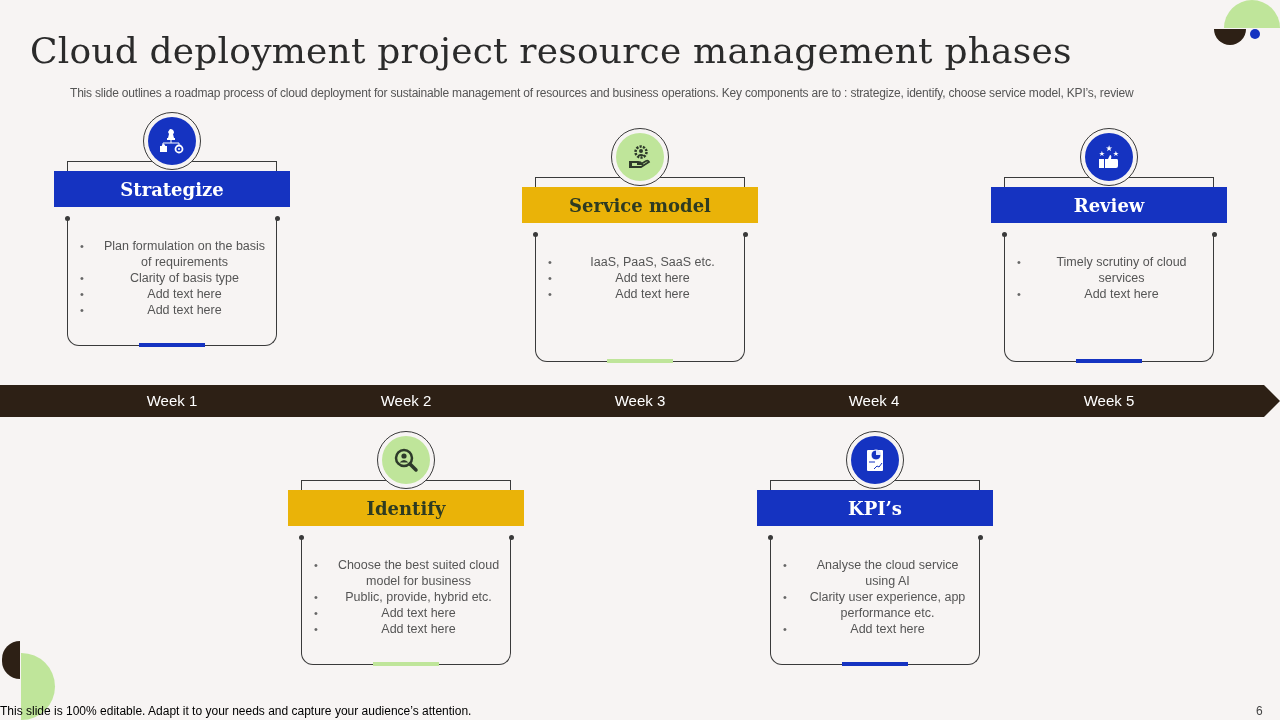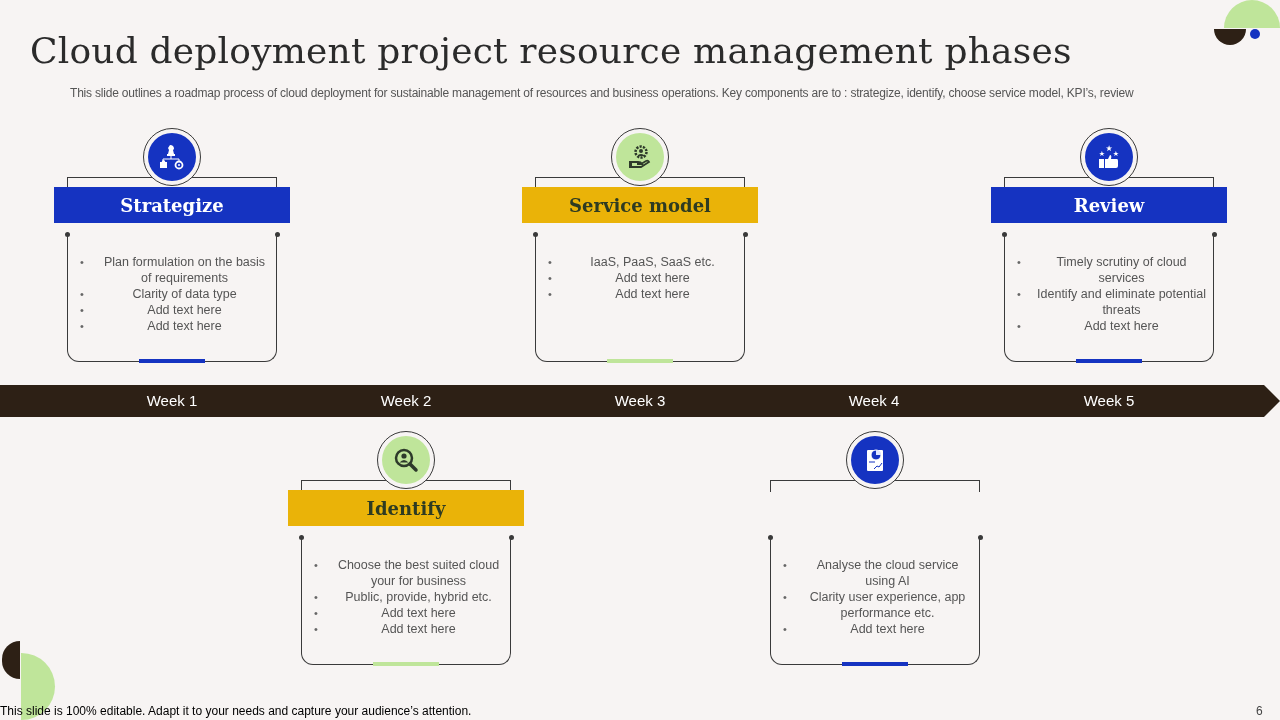--- a/index.html
+++ b/index.html
@@ -57,21 +57,21 @@
   <p class="subtitle">This slide outlines a roadmap process of cloud deployment for sustainable management of resources and business operations. Key components are to : strategize, identify,  choose service model, KPI’s, review</p>
 
   <div class="timeline"></div>
   <div class="timeline-arrow"></div>
   <div class="week" style="left:172px">Week 1</div>
   <div class="week" style="left:406px">Week 2</div>
   <div class="week" style="left:640px">Week 3</div>
   <div class="week" style="left:874px">Week 4</div>
   <div class="week" style="left:1109px">Week 5</div>
 
-  <div class="phase blue" style="left:54px; top:128px">
+  <div class="phase blue" style="left:54px; top:112px">
     <div class="top-bracket"></div>
     <div class="icon-ring">
       <div class="icon-disc">
         <svg width="30" height="30" viewBox="0 0 30 30">
           <path d="M13 3 q4 0 4 4 l-1 1 l1 4 h-6 l1-4 l-1-2 z" fill="#fff"></path>
           <rect x="10" y="12" width="8" height="2" fill="#fff"></rect>
           <path d="M14 14 v3 M6 17 h16 M6 17 v3 M22 17 v3" stroke="#fff" stroke-width="1" fill="none"></path>
           <rect x="3" y="20" width="7" height="6" fill="#fff"></rect>
           <circle cx="6.5" cy="19.5" r="1.6" fill="#fff"></circle>
           <circle cx="22" cy="23" r="3.5" fill="none" stroke="#fff" stroke-width="1.8"></circle>
@@ -79,21 +79,21 @@
         </svg>
       </div>
     </div>
     <div class="header">Strategize</div>
     <div class="dot l"></div>
     <div class="dot r"></div>
     <div class="body"></div>
     <div class="bottom-bar"></div>
     <ul>
       <li>Plan formulation  on the basis of requirements</li>
-      <li>Clarity of data type</li>
+      <li>Clarity of basis type</li>
       <li>Add text here</li>
       <li>Add text here</li>
     </ul>
   </div>
 
   <div class="phase green" style="left:522px; top:128px">
     <div class="top-bracket"></div>
     <div class="icon-ring">
       <div class="icon-disc">
         <svg width="30" height="30" viewBox="0 0 30 30">
@@ -130,21 +130,20 @@
         </svg>
       </div>
     </div>
     <div class="header">Review</div>
     <div class="dot l"></div>
     <div class="dot r"></div>
     <div class="body"></div>
     <div class="bottom-bar"></div>
     <ul>
       <li>Timely scrutiny of cloud services</li>
-      <li>Identify and eliminate potential threats</li>
       <li>Add text here</li>
     </ul>
   </div>
 
   <div class="phase green" style="left:288px; top:431px">
     <div class="top-bracket"></div>
     <div class="icon-ring">
       <div class="icon-disc">
         <svg width="30" height="30" viewBox="0 0 30 30">
           <circle cx="13" cy="13" r="8" fill="none" stroke="#2d3a2a" stroke-width="2.5"></circle>
@@ -153,40 +152,41 @@
           <path d="M19 19 l6 6" stroke="#2d3a2a" stroke-width="3.5" stroke-linecap="round"></path>
         </svg>
       </div>
     </div>
     <div class="header">Identify</div>
     <div class="dot l"></div>
     <div class="dot r"></div>
     <div class="body"></div>
     <div class="bottom-bar"></div>
     <ul>
-      <li>Choose the best suited cloud your for business</li>
+      <li>Choose the best suited cloud model for business</li>
       <li>Public, provide,  hybrid etc.</li>
       <li>Add text here</li>
       <li>Add text here</li>
     </ul>
   </div>
 
   <div class="phase blue" style="left:757px; top:431px">
     <div class="top-bracket"></div>
     <div class="icon-ring">
       <div class="icon-disc">
         <svg width="30" height="30" viewBox="0 0 30 30">
           <rect x="7" y="5" width="16" height="21" rx="1" fill="#fff"></rect>
           <circle cx="16" cy="10" r="5" fill="#1533c1" stroke="#fff" stroke-width="1"></circle>
           <path d="M16 10 v-5 a5 5 0 0 1 5 5 z" fill="#dfe6ff"></path>
           <path d="M9 17 h6" stroke="#1533c1" stroke-width="1"></path>
           <path d="M14 24 l3 -3 l2 1 l3 -4" stroke="#1533c1" stroke-width="1" fill="none"></path>
         </svg>
       </div>
     </div>
+    <div class="header">KPI’s</div>
     <div class="dot l"></div>
     <div class="dot r"></div>
     <div class="body"></div>
     <div class="bottom-bar"></div>
     <ul>
       <li>Analyse the cloud service  using AI</li>
       <li>Clarity user experience, app performance  etc.</li>
       <li>Add text here</li>
     </ul>
   </div>

